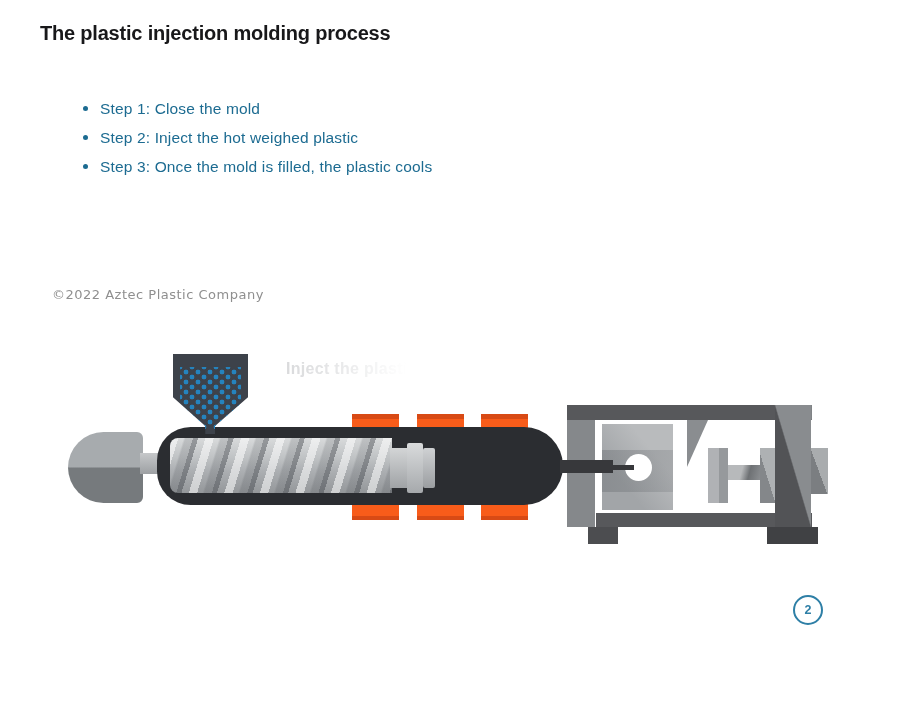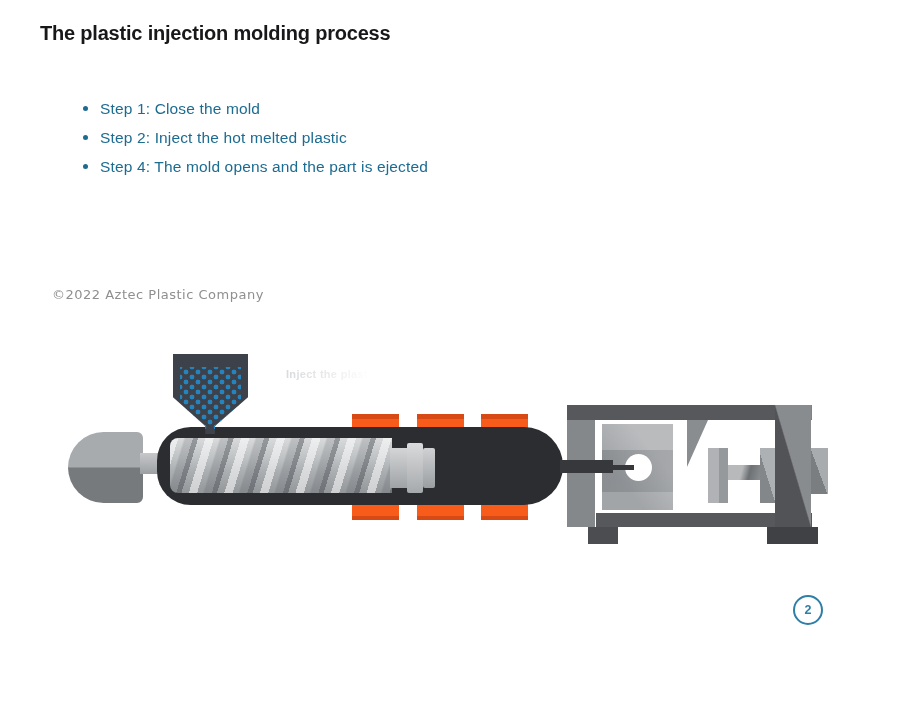--- a/index.html
+++ b/index.html
@@ -25,21 +25,21 @@
   }
   .copyright{
     position:absolute;left:52px;top:287px;
     font-family:"DejaVu Sans",sans-serif;
     font-size:13px;letter-spacing:0.5px;color:var(--copyright-text);
   }
   
   .machine{position:absolute;left:0;top:330px;width:901px;height:250px;}
   .machine div{position:absolute;}
   .caption{
-    left:286px;top:38px;font-size:11px;font-weight:700;letter-spacing:0.3px;
+    left:286px;top:30px;font-size:16px;font-weight:700;letter-spacing:0.3px;
     color:var(--caption-gray);
     -webkit-mask-image:linear-gradient(90deg,rgba(0,0,0,.9),rgba(0,0,0,.5) 45%,rgba(0,0,0,0) 92%);
     mask-image:linear-gradient(90deg,rgba(0,0,0,.9),rgba(0,0,0,.5) 45%,rgba(0,0,0,0) 92%);
   }
   .motor-cap{
     left:68px;top:102px;width:75px;height:71px;border-radius:36px 6px 6px 36px;
     background:linear-gradient(180deg,#a7abae 0 49%,#767a7d 51%);z-index:1;
   }
   .drive-rod{left:140px;top:123px;width:24px;height:21px;
     background:linear-gradient(180deg,#c6c8ca,#9da0a3);z-index:1;}
@@ -113,22 +113,22 @@
 </style>
 </head>
 <body>
 
 <div class="slide">
 
   <h1 class="title">The plastic injection molding process</h1>
 
   <ul class="steps">
     <li><span class="dot"></span><span>Step 1: Close the mold</span></li>
-    <li><span class="dot"></span><span>Step 2: Inject the hot melted plastic</span></li>
-    <li><span class="dot"></span><span>Step 4: The mold opens and the part is ejected</span></li>
+    <li><span class="dot"></span><span>Step 2: Inject the hot weighed plastic</span></li>
+    <li><span class="dot"></span><span>Step 3: Once the mold is filled, the plastic cools</span></li>
   </ul>
 
   <div class="copyright">©2022 Aztec Plastic Company</div>
 
   <div class="machine">
     <div class="caption">Inject the plastic</div>
 
     <div class="motor-cap"></div>
     <div class="drive-rod"></div>
 

